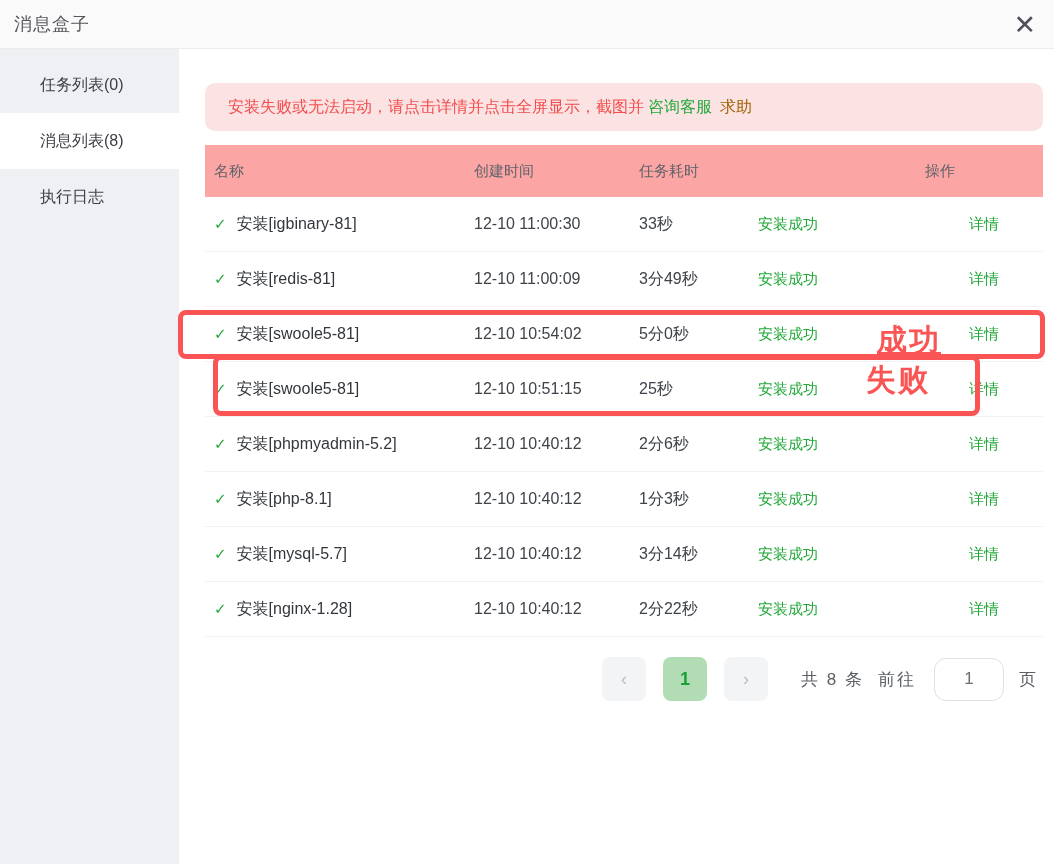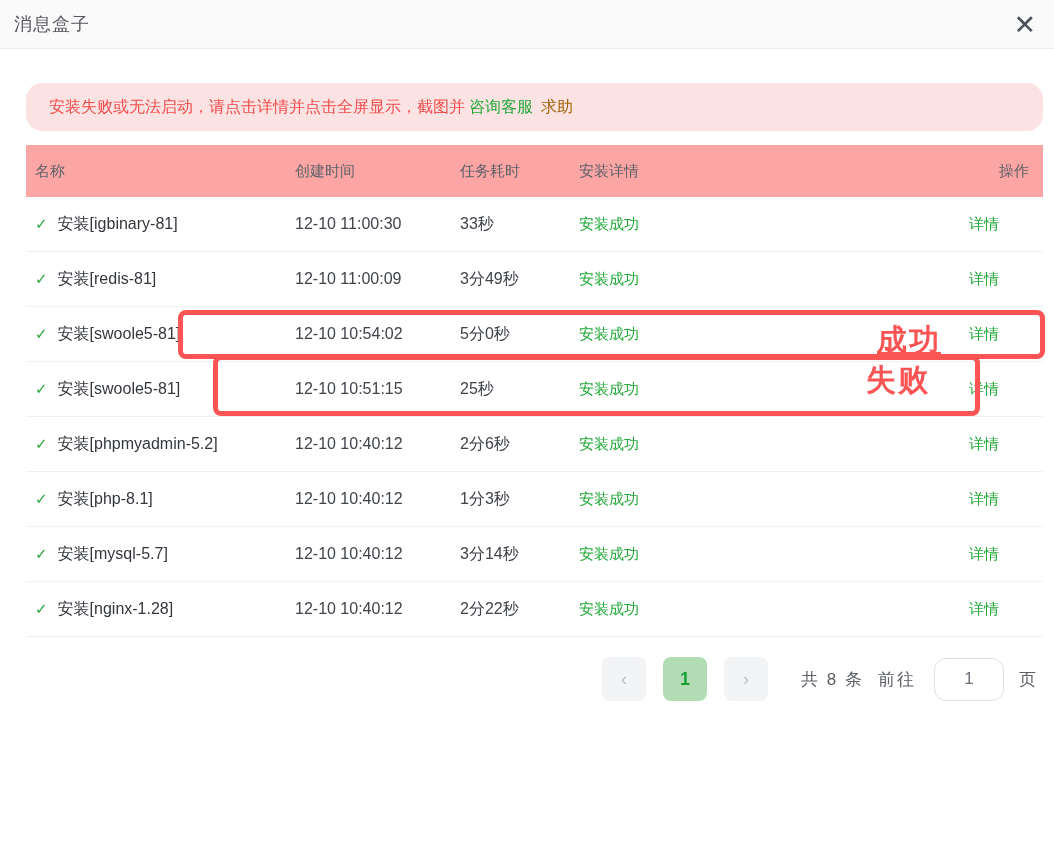--- a/index.html
+++ b/index.html
@@ -54,21 +54,21 @@
   .side-item.active { background: #ffffff; }
   .main {
     flex: 1;
     padding: 34px 11px 0 26px;
     background: #fff;
   }
   
   .alert {
     height: 48px;
     background: #fbe3e3;
-    border-radius: 16px;
+    border-radius: 10px;
     display: flex;
     align-items: center;
     padding-left: 23px;
     font-size: 16px;
     color: #f34d4d;
     white-space: pre;
   }
   .alert .link { color: #21a838; cursor: pointer; margin: 0 4px; }
   .alert .help { color: #a16207; cursor: pointer; margin-left: 4px; }
   
@@ -177,35 +177,39 @@
 
 <div class="dialog">
 
   <div class="titlebar">
     <span class="title">消息盒子</span>
     <span class="close-btn">✕</span>
   </div>
 
   <div class="dlg-body">
 
+    <div class="sidebar">
+      <div class="side-item">任务列表(0)</div>
+      <div class="side-item active">消息列表(8)</div>
+      <div class="side-item">执行日志</div>
+    </div>
 
     <div class="main">
 
       <div class="alert">
         <span>安装失败或无法启动，请点击详情并点击全屏显示，截图并</span>
         <span class="link">咨询客服</span>
         <span class="help">求助</span>
       </div>
 
       <div class="table">
         <div class="thead">
           <div class="cell">名称</div>
           <div class="cell">创建时间</div>
           <div class="cell">任务耗时</div>
-          <div class="cell">安装详情</div>
           <div class="cell" style="text-align:right;padding-right:14px;">操作</div>
         </div>
         <div id="table-body">
   <div class="trow">
     <div class="cell name-cell">
       <span class="check">✓</span>
       <span class="task-name">安装[igbinary-81]</span>
     </div>
     <div class="cell">12-10 11:00:30</div>
     <div class="cell">33秒</div>

